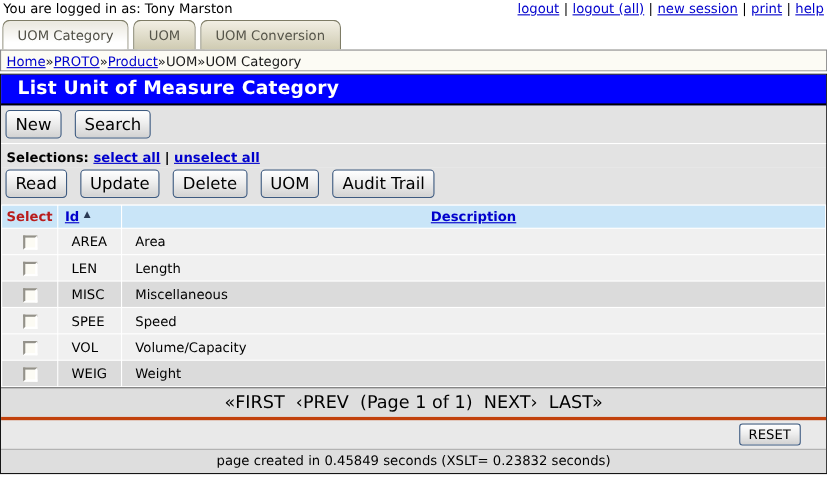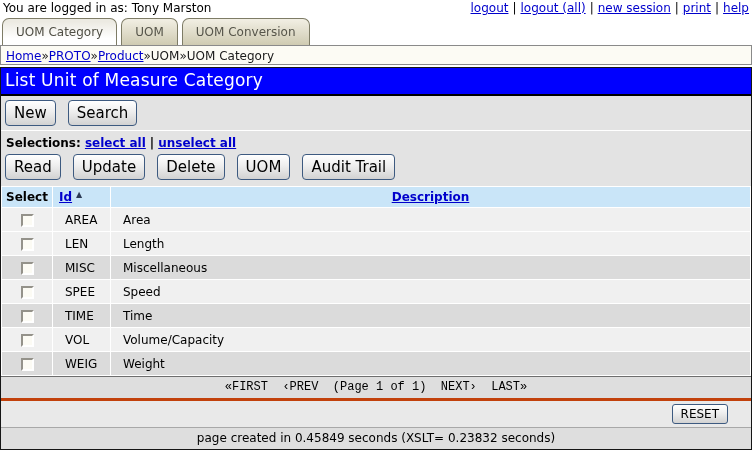--- a/index.html
+++ b/index.html
@@ -20,59 +20,59 @@
   .tab.active { background:linear-gradient(#ECEAE2 10%, #FFFFFF 75%); color:#504f45; }
 
   
   .breadcrumb { height:20px; border:1px solid #8a8a8a; background:#FCFBF4;
                 padding:3px 5px; font-size:12px; color:#1a1a1a; white-space:nowrap; }
   .crumb-sep { color:#1a1a1a; }
   .gap { height:2px; background:#fff; }
 
   
   .panel { border:1px solid #151515; }
-  .title-bar { background:#0000FF; color:#fff; font-weight:normal; font-size:17px;
-               padding:2px 5px 4px 4px; border-bottom:2px solid #000; letter-spacing:0.2px; }
+  .title-bar { background:#0000FF; color:#fff; font-weight:bold; font-size:17px;
+               padding:2px 5px 4px 15px; border-bottom:2px solid #000; letter-spacing:0.2px; }
 
   .btn { display:inline-block; font-family:"DejaVu Sans", sans-serif; font-size:15px; color:#000;
          background:linear-gradient(#ffffff, #eeeeee 45%, #d2d2d2);
          border:1px solid #3d5a80; border-radius:4px; padding:3px 8px; margin-right:7px; cursor:pointer; }
 
   .toolbar-top { background:#E3E3E3; padding:4px 0 4px 4px; border-bottom:1px solid #fff; }
   .selections-row { background:#E3E3E3; display:flex; justify-content:space-between;
                     padding:5px 8px 2px 5px; font-size:12px; }
   .sel-left { font-weight:bold; color:#000; }
   .sel-left .lnk { font-weight:bold; }
   .sel-pipe { font-weight:bold; margin:0 4px; }
   .sel-right { color:#000; font-weight:normal; }
   .sel-right .pipe { margin:0 6px; }
   .pagesize { cursor:pointer; }
   .toolbar-actions { background:#E3E3E3; padding:2px 0 6px 4px; }
 
   
   table { width:100%; border-collapse:separate; border-spacing:1px; background:#fff;
           table-layout:fixed; font-size:12px; }
   th { background:#C9E5F8; font-weight:bold; padding:3px 3px; height:20px; }
-  .th-select { width:50px; text-align:left; padding-left:4px; color:#000000; }
+  .th-select { width:50px; text-align:left; padding-left:4px; color:#b91c1c; }
   .th-id { width:57px; text-align:left; padding-left:6px; }
   .th-desc { text-align:center; }
   .sort-arrow { font-size:8px; color:#2b3a55; vertical-align:4px; margin-left:4px; }
   td { height:23px; }
   tr.light td { background:#F0F0F0; }
   tr.dark td { background:#DBDBDB; }
   .td-select { text-align:center; }
   .td-id, .td-desc { padding-left:12px; color:#000; }
   .cb { display:inline-block; width:13px; height:13px; background:#FCFBF4;
         border-top:2px solid #94928a; border-left:2px solid #94928a;
         border-right:2px solid #ffffff; border-bottom:2px solid #ffffff;
         cursor:pointer; vertical-align:middle; }
 
   
   .pagination { background:#DEDEDE; border-top:1px solid #6e6e6e; text-align:center;
-                font-size:12px; color:#000; padding:3px 0 4px 0; white-space:pre;font-family:Liberation Mono, monospace; }
+                font-size:16px; color:#000; padding:3px 0 4px 0; white-space:pre; }
   .reset-row { background:#E9E9E9; border-top:3px solid #c2410c; border-bottom:1px solid #a8a8a8;
                text-align:right; padding:2px 23px 3px 0; }
   .btn-reset { margin-right:0; border-radius:3px; padding:2px 8px; font-size:12px; }
   .footer-bar { background:#DEDEDE; text-align:center; font-size:12px; color:#000; padding:3px 0 4px 0; }
 </style>
 </head>
 <body>
 
 <div class="page">
 
@@ -141,25 +141,20 @@
         <tr class="dark">
           <td class="td-select"><span class="cb"></span></td>
           <td class="td-id">MISC</td>
           <td class="td-desc">Miscellaneous</td>
         </tr>
         <tr class="light">
           <td class="td-select"><span class="cb"></span></td>
           <td class="td-id">SPEE</td>
           <td class="td-desc">Speed</td>
         </tr>
-        <tr class="dark">
-          <td class="td-select"><span class="cb"></span></td>
-          <td class="td-id">TIME</td>
-          <td class="td-desc">Time</td>
-        </tr>
         <tr class="light">
           <td class="td-select"><span class="cb"></span></td>
           <td class="td-id">VOL</td>
           <td class="td-desc">Volume/Capacity</td>
         </tr>
         <tr class="dark">
           <td class="td-select"><span class="cb"></span></td>
           <td class="td-id">WEIG</td>
           <td class="td-desc">Weight</td>
         </tr>

